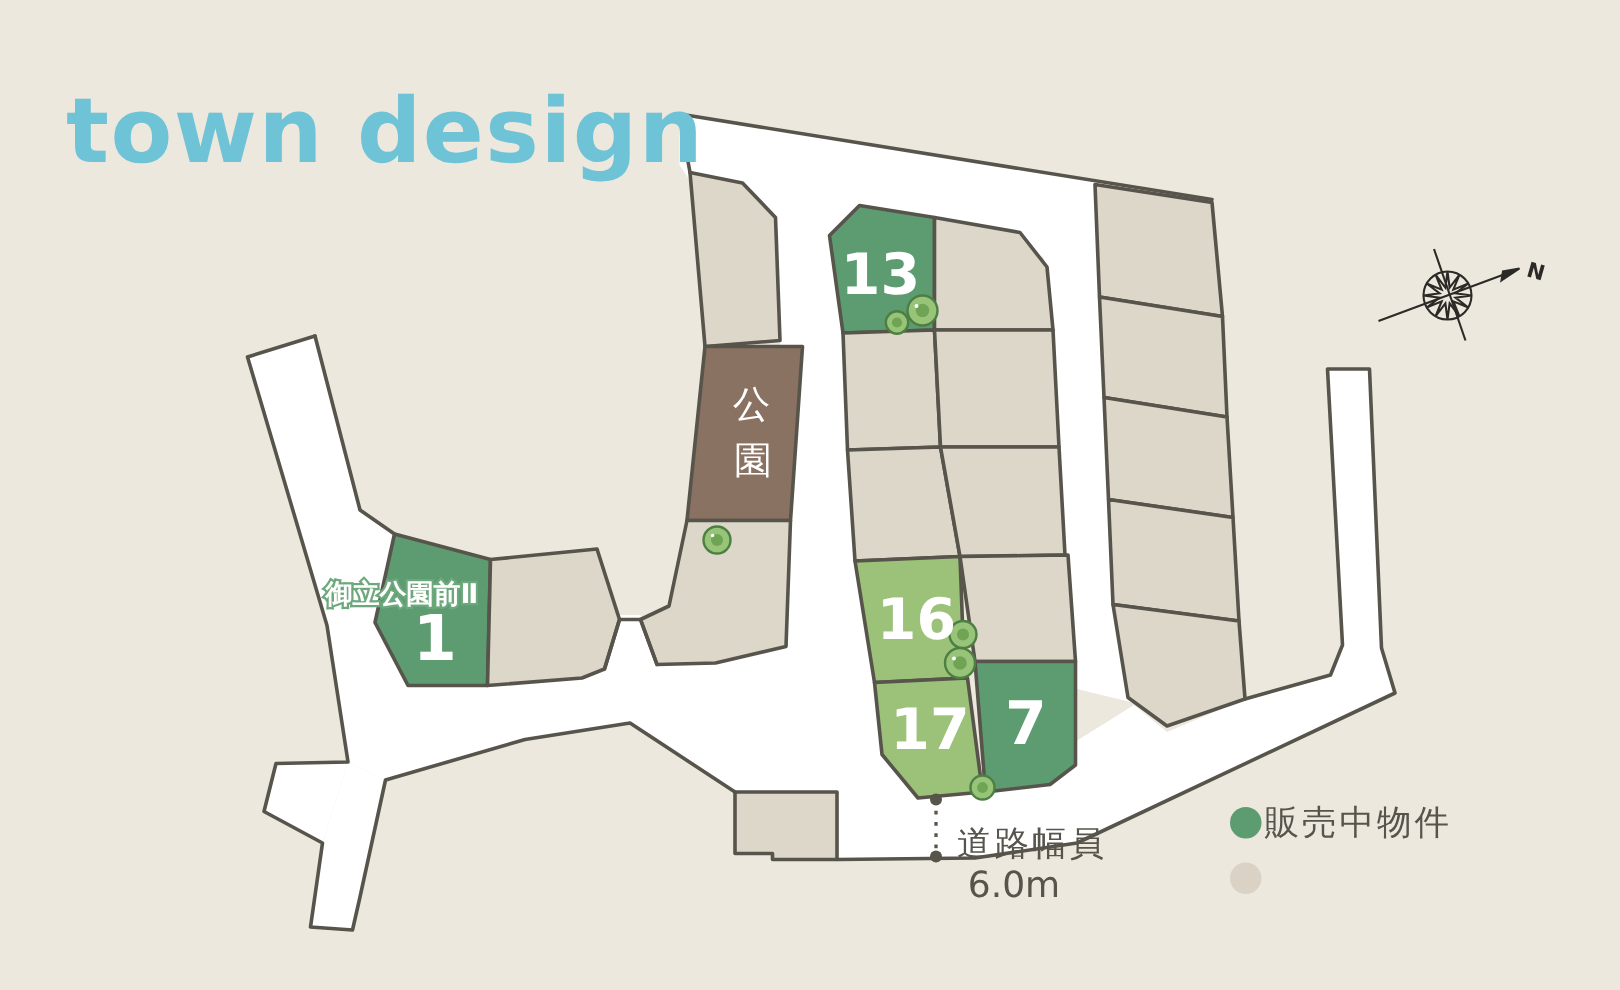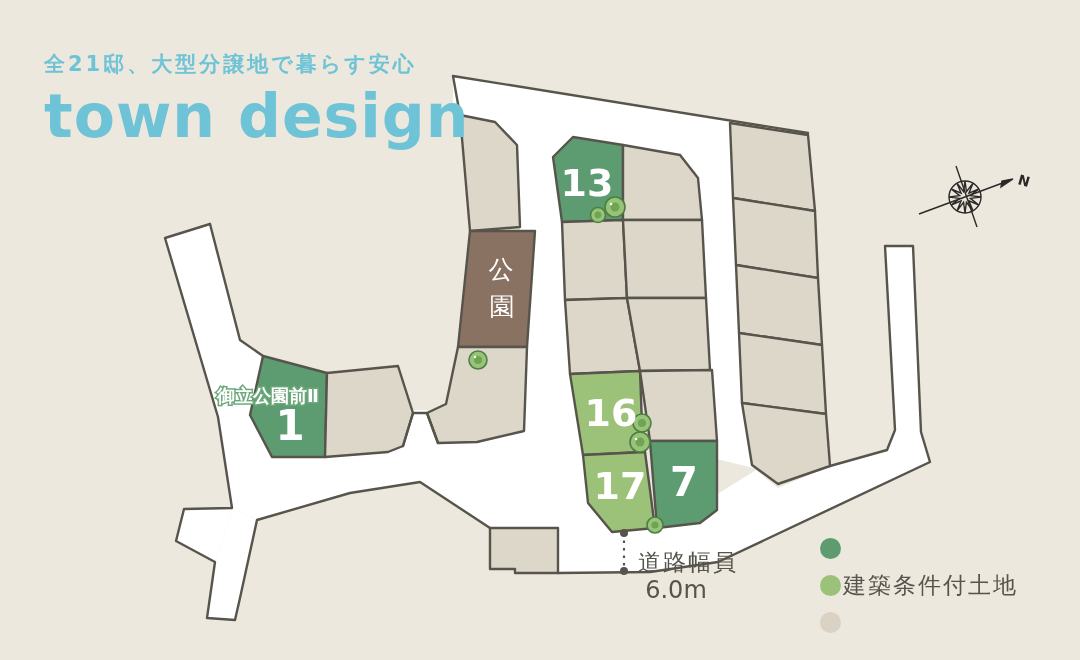--- a/index.html
+++ b/index.html
@@ -147,30 +147,26 @@
       <g transform="translate(965,197)">
         <circle r="16"></circle>
         <path d="M0,-16 L1.42,-5.31 L8,-13.86 L3.89,-3.89 L13.86,-8 L5.31,-1.42 L16,0 L5.31,1.42 L13.86,8 L3.89,3.89 L8,13.86 L1.42,5.31 L0,16 L-1.42,5.31 L-8,13.86 L-3.89,3.89 L-13.86,8 L-5.31,1.42 L-16,0 L-5.31,-1.42 L-13.86,-8 L-3.89,-3.89 L-8,-13.86 L-1.42,-5.31 Z"></path>
       </g>
       <path d="M1001,187 L1013,179 L1002,181 Z" fill="#2b2a27"></path>
       <text x="1017" y="184" transform="rotate(16 1017 184)" font-size="14" font-weight="bold" fill="#2b2a27" stroke="none">N</text>
     </g>
   </svg>
 
   <div class="header">
-    <div class="subtitle">全21邸、大型分譲地で暮らす安心</div>
     <div class="title">town design</div>
   </div>
 
   <div class="legend">
     <div class="row">
       <span class="dot" style="background-color: rgb(93, 156, 113);"></span>
-    </div>
-    <div class="row">
-      <span class="dot" style="background-color: rgb(156, 193, 120);"></span>
-      <span class="lab">建築条件付土地</span>
+      <span class="lab">販売中物件</span>
     </div>
     <div class="row">
       <span class="dot" style="background-color: rgb(217, 210, 197);"></span>
     </div>
   </div>
 
 </div>
 
 </body></html>

